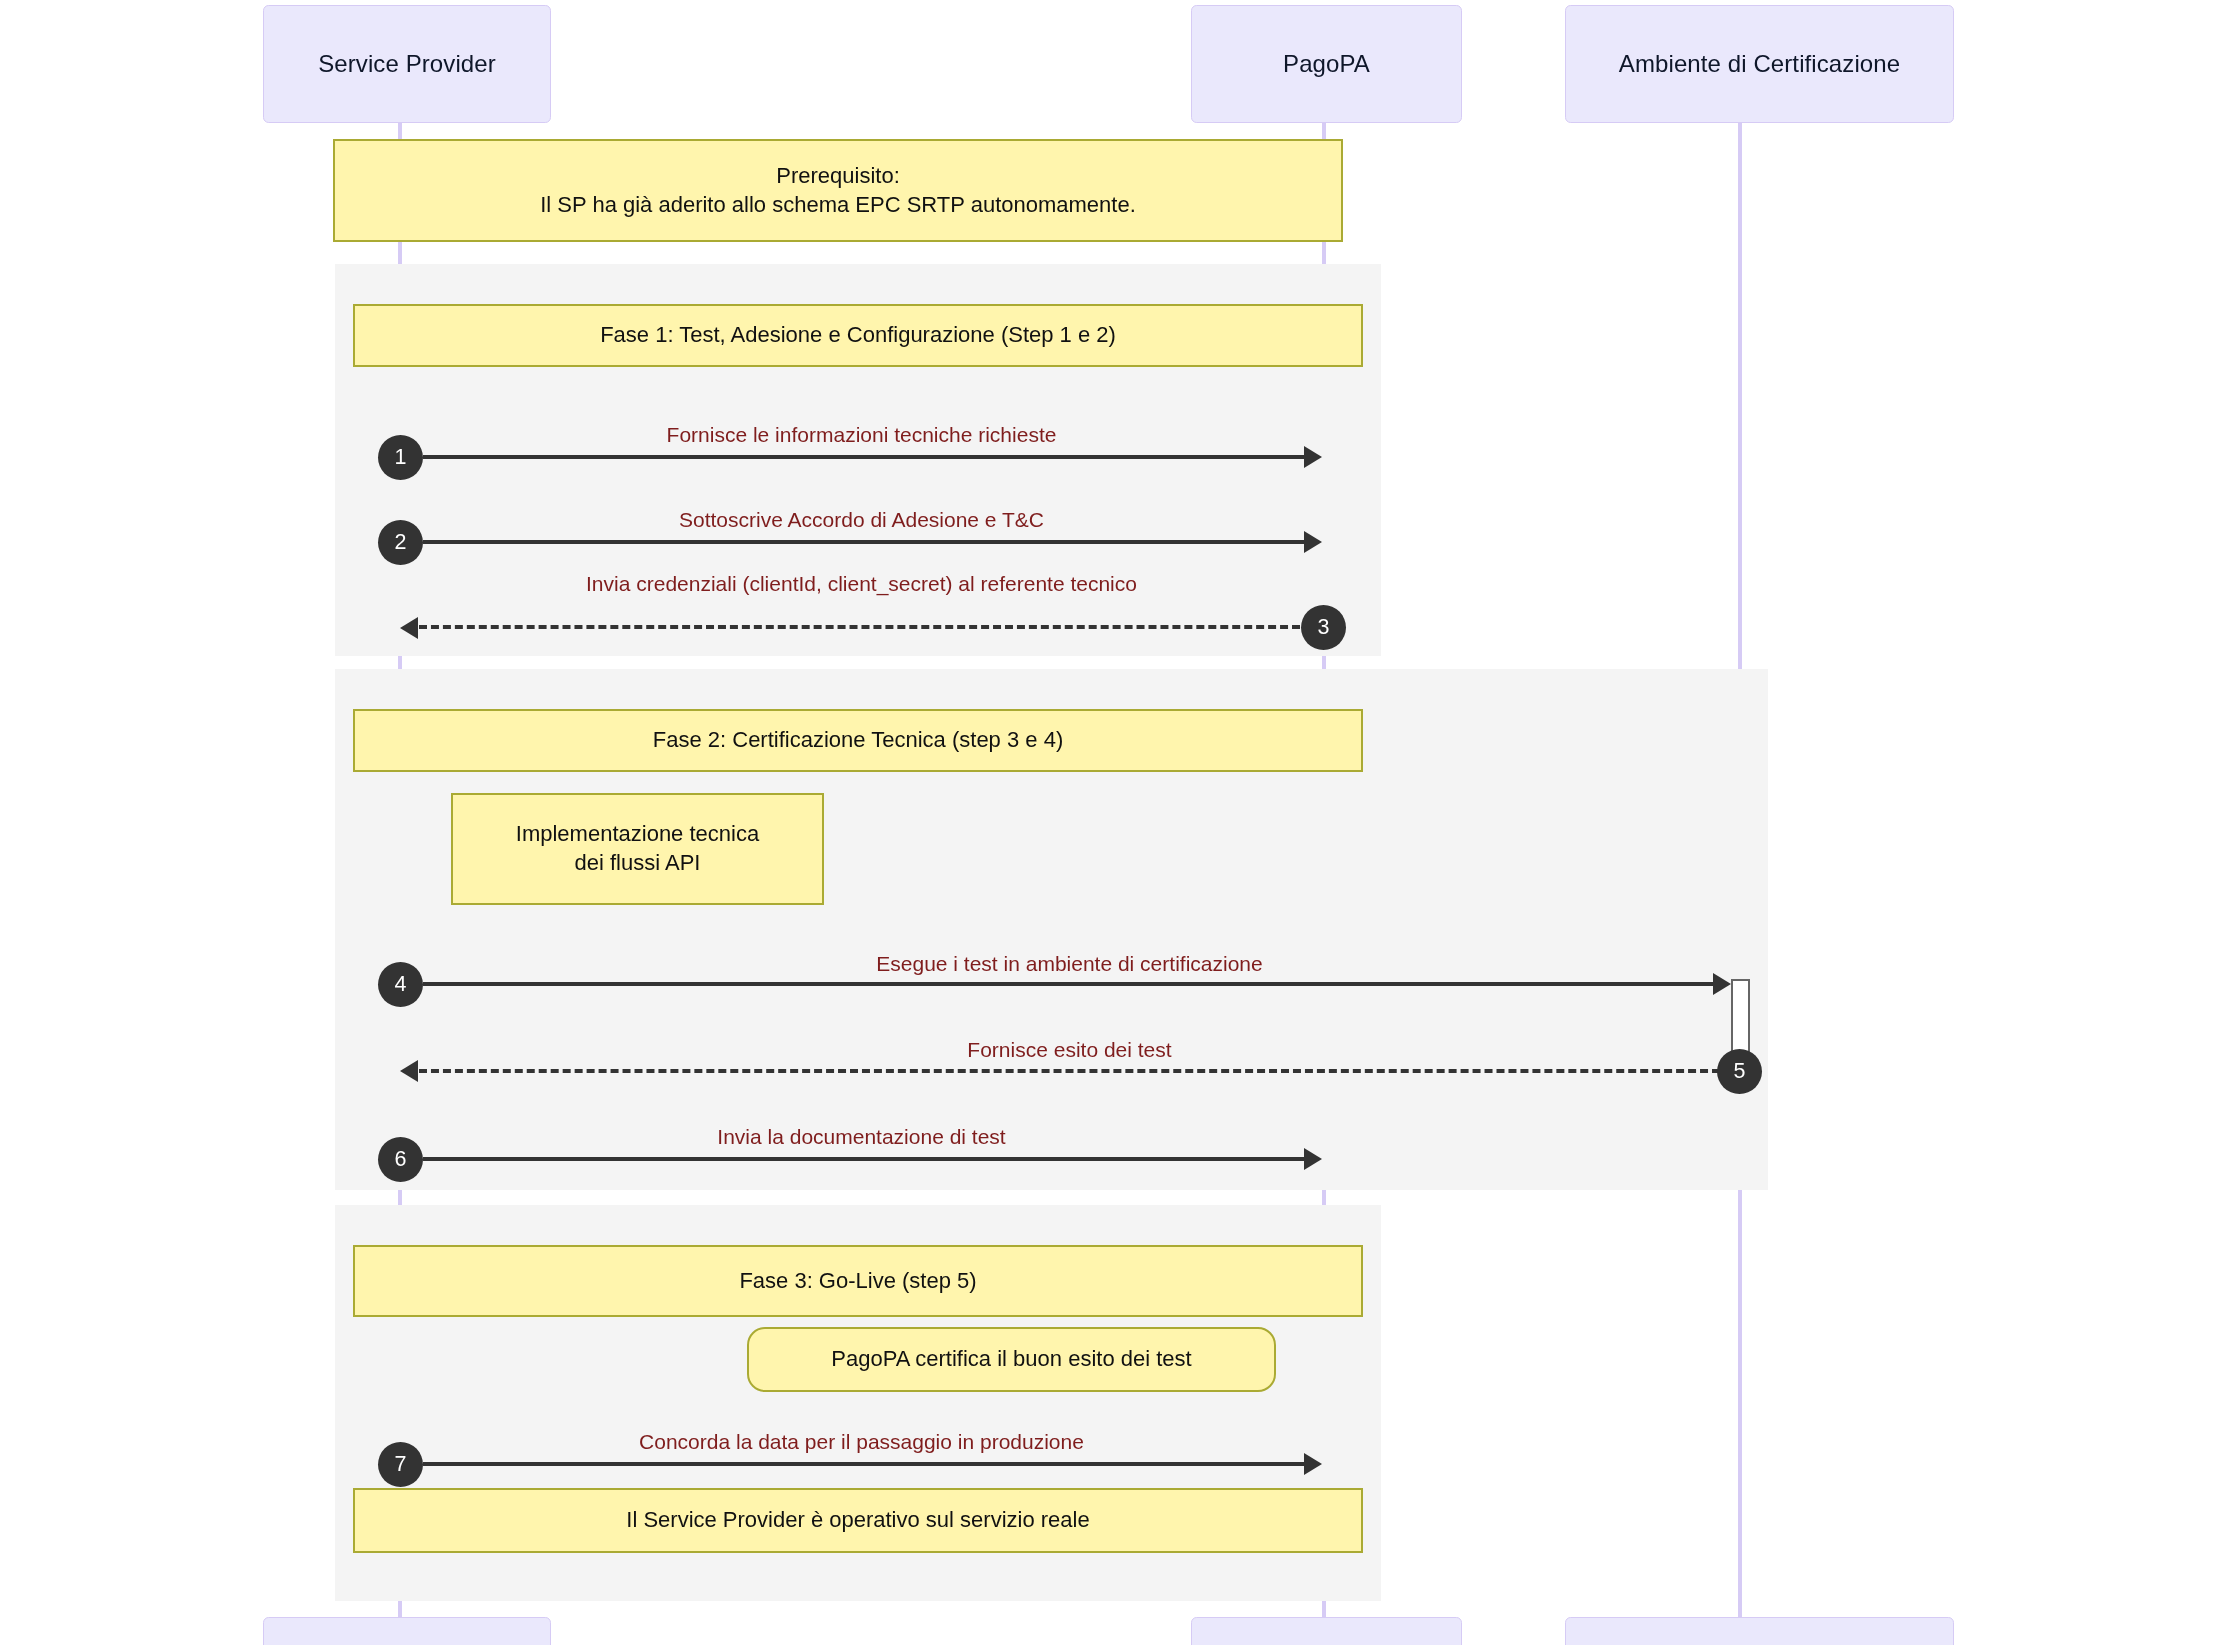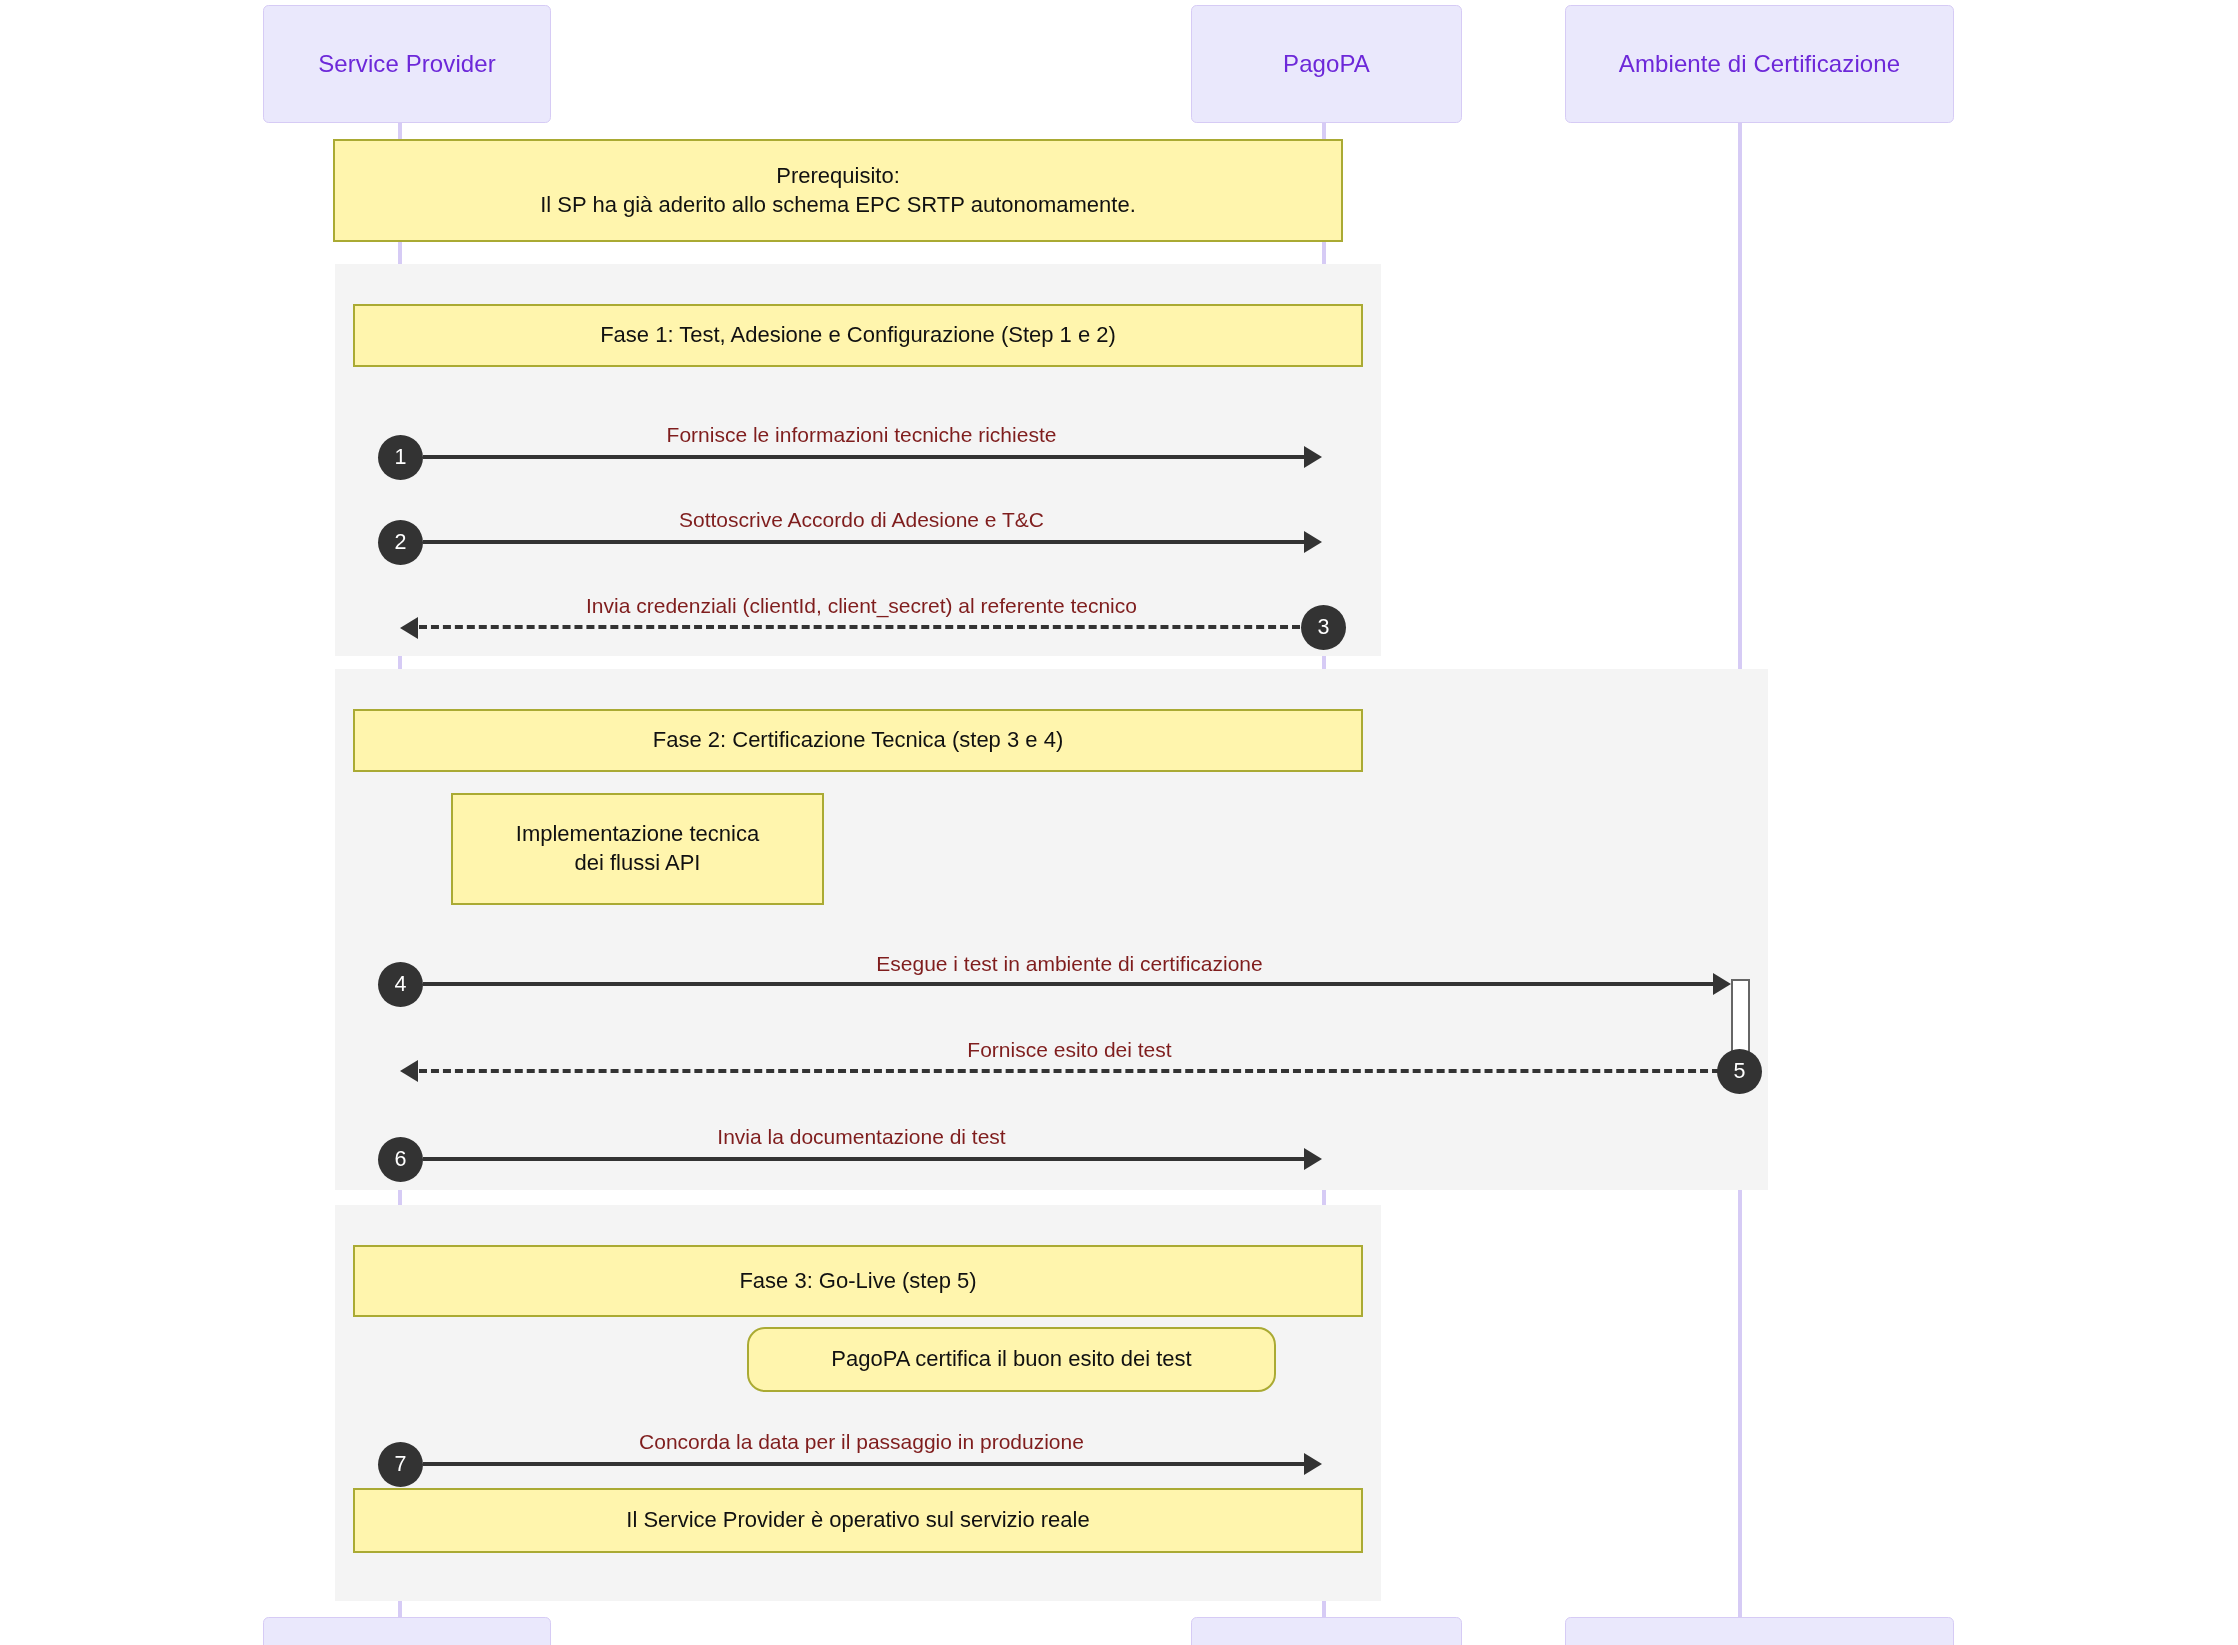--- a/index.html
+++ b/index.html
@@ -28,21 +28,21 @@
     border: 1.9px solid #d6cbf5;
     border-radius: 5.6px;
     box-sizing: border-box;
     display: flex;
     align-items: center;
     justify-content: center;
     z-index: 6;
   }
   .actor-label {
     font-size: 24px;
-    color: #6d28d9;
+    color: #0f172a;
     white-space: nowrap;
     letter-spacing: 0.1px;
   }
 
   
   .band {
     position: absolute;
     background: #f4f4f4;
     z-index: 2;
   }
@@ -171,21 +171,21 @@
   <div class="msg-label" style="left:400px; top:415px; width:923px;">Fornisce le informazioni tecniche richieste</div>
   <div class="msg-line" style="left:423px; top:455px; width:881px;"></div>
   <div class="arrowhead right" style="left:1304px; top:446px;"></div>
   <div class="seqnum" style="left:378px; top:435px;">1</div>
 
   <div class="msg-label" style="left:400px; top:500px; width:923px;">Sottoscrive Accordo di Adesione e T&amp;C</div>
   <div class="msg-line" style="left:423px; top:540px; width:881px;"></div>
   <div class="arrowhead right" style="left:1304px; top:531px;"></div>
   <div class="seqnum" style="left:378px; top:520px;">2</div>
 
-  <div class="msg-label" style="left:400px; top:586px; width:923px;">Invia credenziali (clientId, client_secret) al referente tecnico</div>
+  <div class="msg-label" style="left:400px; top:564px; width:923px;">Invia credenziali (clientId, client_secret) al referente tecnico</div>
   <div class="msg-line dashed" style="left:419px; top:625px; width:881px;"></div>
   <div class="arrowhead left" style="left:400px; top:617px;"></div>
   <div class="seqnum" style="left:1301px; top:605px;">3</div>
 
   <div class="note" style="left:353px; top:709px; width:1010px; height:63px;">
     <div class="note-line">Fase 2: Certificazione Tecnica (step 3 e 4)</div>
   </div>
 
   <div class="note" style="left:451px; top:793px; width:373px; height:112px;">
     <div class="note-line">Implementazione tecnica</div>

